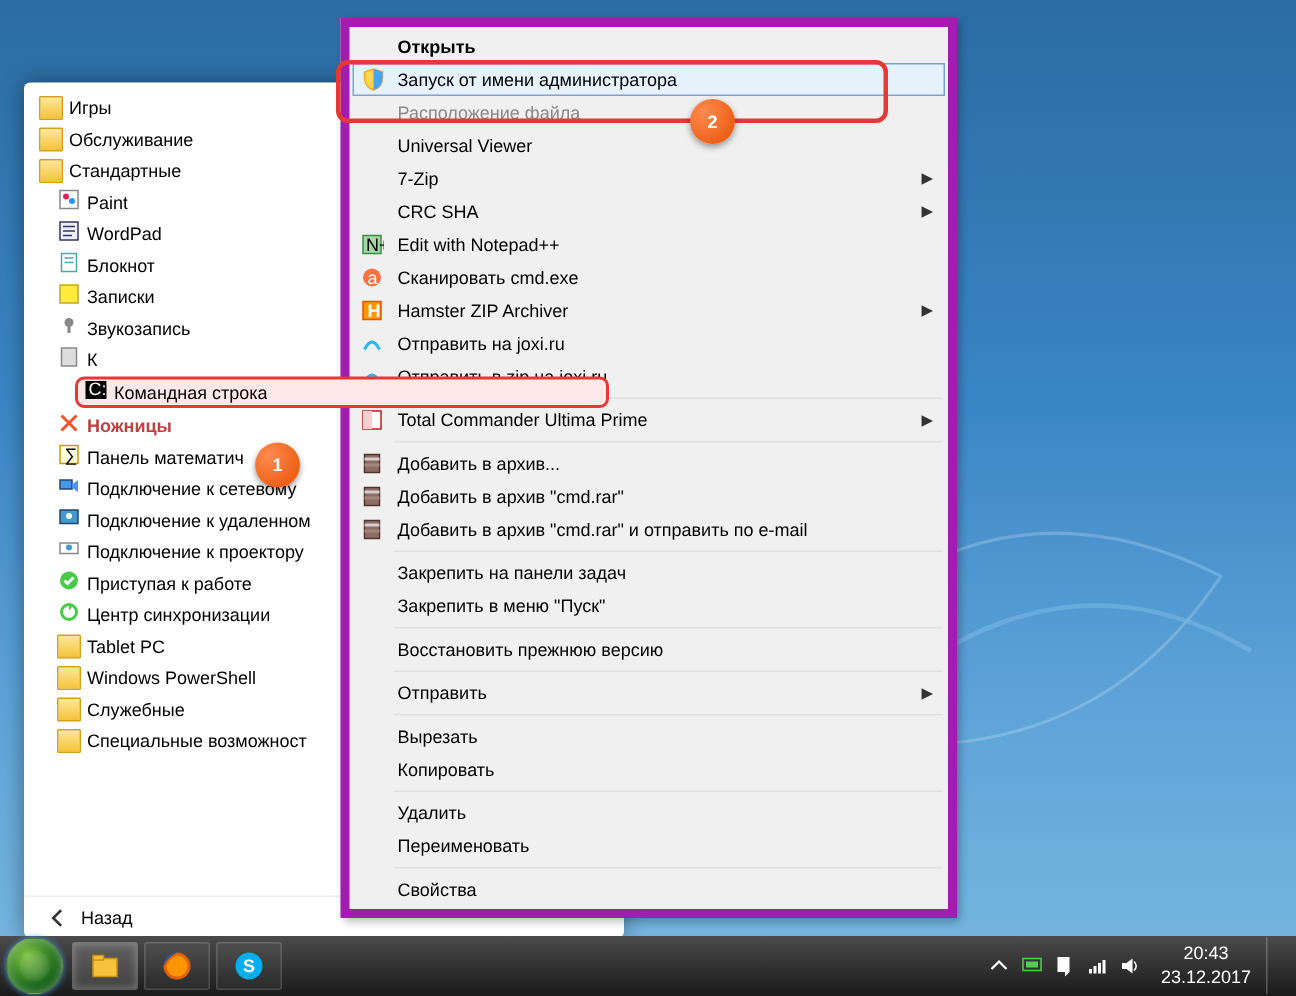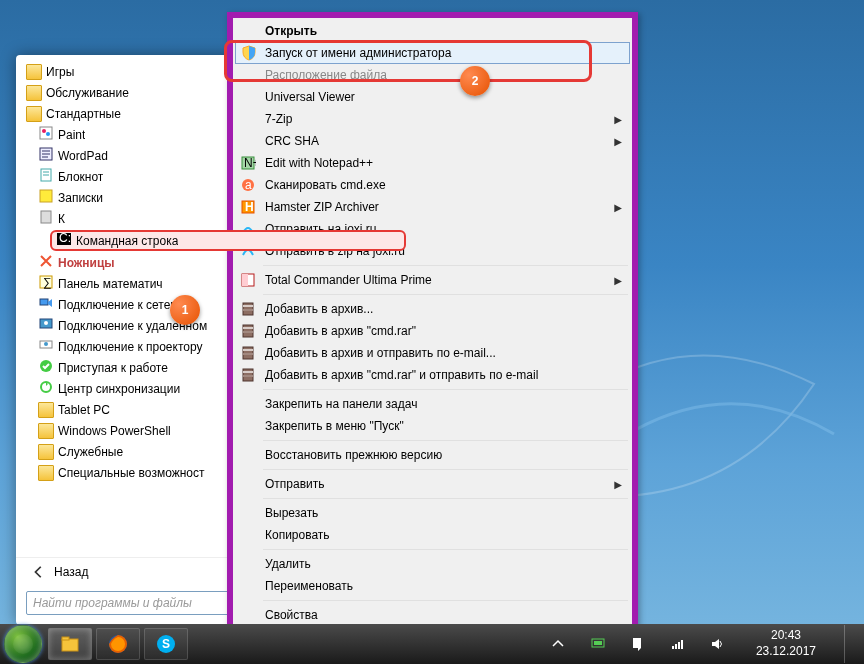--- a/index.html
+++ b/index.html
@@ -24,21 +24,21 @@
 .ctx-item .mi{position:absolute;left:5px;width:16px;height:16px}
 .ctx-item .arrow{margin-left:auto;margin-right:8px;font-size:10px;color:#333}
 .ctx-sep{height:1px;background:#e0e0e0;margin:3px 2px 3px 28px}
 .ctx-highlight-frame{border:3px solid #e53935;border-radius:8px;position:absolute;pointer-events:none}
 .badge{position:absolute;width:30px;height:30px;border-radius:50%;background:radial-gradient(circle at 30% 30%,#ff8a50,#e65100);color:#fff;display:flex;align-items:center;justify-content:center;font-size:16px;font-weight:bold;box-shadow:0 2px 4px rgba(0,0,0,.4);z-index:10}
 .taskbar{position:absolute;bottom:0;left:0;right:0;height:40px;background:linear-gradient(to bottom,#4b4b4b 0%,#1a1a1a 100%);display:flex;align-items:center;padding:0 4px}
 .start-orb{width:38px;height:38px;border-radius:50%;background:radial-gradient(circle at 35% 30%,#7fc241,#1e6b1e 60%,#0a3a0a);border:1px solid rgba(255,255,255,.2);margin-right:6px;box-shadow:inset 0 0 6px rgba(255,255,255,.4),0 0 4px #4a90d9;position:relative}
 .start-orb::after{content:"";position:absolute;top:8px;left:8px;width:20px;height:20px;background:radial-gradient(circle,#fff2 30%,transparent);border-radius:50%}
 .tb-btn{width:44px;height:32px;border:1px solid rgba(255,255,255,.15);border-radius:2px;margin-right:4px;display:flex;align-items:center;justify-content:center;background:rgba(255,255,255,.05)}
 .tb-btn.active{background:rgba(255,255,255,.15);box-shadow:inset 0 0 6px rgba(255,255,255,.3)}
-.tray{margin-left:auto;display:flex;align-items:center;color:#fff;font-size:11px;gap:24px;padding-right:4px}
+.tray{margin-left:auto;display:flex;align-items:center;color:#fff;font-size:11px;gap:6px;padding-right:4px}
 .tray-icon{width:16px;height:16px}
 .clock{text-align:center;line-height:1.3;margin-left:6px}
 .show-desktop{width:12px;height:38px;border-left:1px solid rgba(255,255,255,.25);margin-left:4px}
 </style>
 </head>
 <body>
 
 <svg class="desktop-swirl" viewBox="0 0 450 400">
   <path d="M50 350 Q 200 100 400 200 Q 300 350 100 300" stroke="#fff" stroke-width="2" fill="none" opacity=".5"></path>
   <path d="M80 380 Q 250 150 420 250" stroke="#aee0ff" stroke-width="3" fill="none" opacity=".6"></path>
@@ -84,20 +84,27 @@
         <span class="label">Блокнот</span>
       </div>
       <div class="tree-item indent1">
         <span><svg class="icon" viewBox="0 0 16 16">
             <rect x="2" y="2" width="12" height="12" fill="#ffeb3b" stroke="#c9a227"></rect>
           </svg></span>
         <span class="label">Записки</span>
       </div>
       <div class="tree-item indent1">
         <span><svg class="icon" viewBox="0 0 16 16">
+            <circle cx="8" cy="6" r="3" fill="#888"></circle>
+            <rect x="7" y="9" width="2" height="4" fill="#888"></rect>
+          </svg></span>
+        <span class="label">Звукозапись</span>
+      </div>
+      <div class="tree-item indent1">
+        <span><svg class="icon" viewBox="0 0 16 16">
             <rect x="3" y="2" width="10" height="12" fill="#ddd" stroke="#888"></rect>
           </svg></span>
         <span class="label">К</span>
       </div>
       <div class="tree-item indent1 highlight-red">
         <span><svg class="icon" viewBox="0 0 16 16">
             <rect x="1" y="2" width="14" height="12" fill="#000"></rect>
             <text x="3" y="11" fill="#fff" font-size="8">C:\</text>
           </svg></span>
         <span class="label">Командная строка</span>
@@ -165,27 +172,20 @@
       <div class="tree-item indent1">
         <div class="icon folder-icon"></div>
         <span class="label">Специальные возможност</span>
       </div>
     </div>
   <div class="back-row">
     <svg class="back-arrow" viewBox="0 0 16 16">
         <path d="M10 2 L4 8 L10 14" stroke="#333" stroke-width="2" fill="none"></path>
       </svg>
     <span>Назад</span>
-  </div>
-  <div class="search-box">
-    <span>Найти программы и файлы</span>
-    <svg class="mag" viewBox="0 0 16 16">
-        <circle cx="6" cy="6" r="4" stroke="#888" stroke-width="1.5" fill="none"></circle>
-        <line x1="9" y1="9" x2="14" y2="14" stroke="#888" stroke-width="1.5"></line>
-      </svg>
   </div>
 </div>
 
 <div class="badge" style="left:170px;top:295px">
     <span>1</span>
   </div>
 
 <div class="ctxmenu" id="ctxmenu">
   <div class="ctx-iconstrip"></div>
 <div class="ctx-item">
@@ -264,28 +264,20 @@
         </svg></span>
       <span>Добавить в архив...</span>
     </div>
     <div class="ctx-item">
       <span class="mi"><svg class="icon" viewBox="0 0 16 16">
           <rect x="3" y="2" width="10" height="12" fill="#8d6e63" stroke="#4e342e"></rect>
           <rect x="3" y="4" width="10" height="2" fill="#d7ccc8"></rect>
           <rect x="3" y="8" width="10" height="2" fill="#a1887f"></rect>
         </svg></span>
       <span>Добавить в архив "cmd.rar"</span>
-    </div>
-    <div class="ctx-item">
-      <span class="mi"><svg class="icon" viewBox="0 0 16 16">
-          <rect x="3" y="2" width="10" height="12" fill="#8d6e63" stroke="#4e342e"></rect>
-          <rect x="3" y="4" width="10" height="2" fill="#d7ccc8"></rect>
-          <rect x="3" y="8" width="10" height="2" fill="#a1887f"></rect>
-        </svg></span>
-      <span>Добавить в архив и отправить по e-mail...</span>
     </div>
     <div class="ctx-item">
       <span class="mi"><svg class="icon" viewBox="0 0 16 16">
           <rect x="3" y="2" width="10" height="12" fill="#8d6e63" stroke="#4e342e"></rect>
           <rect x="3" y="4" width="10" height="2" fill="#d7ccc8"></rect>
           <rect x="3" y="8" width="10" height="2" fill="#a1887f"></rect>
         </svg></span>
       <span>Добавить в архив "cmd.rar" и отправить по e-mail</span>
     </div>
     <div class="ctx-sep"></div>

